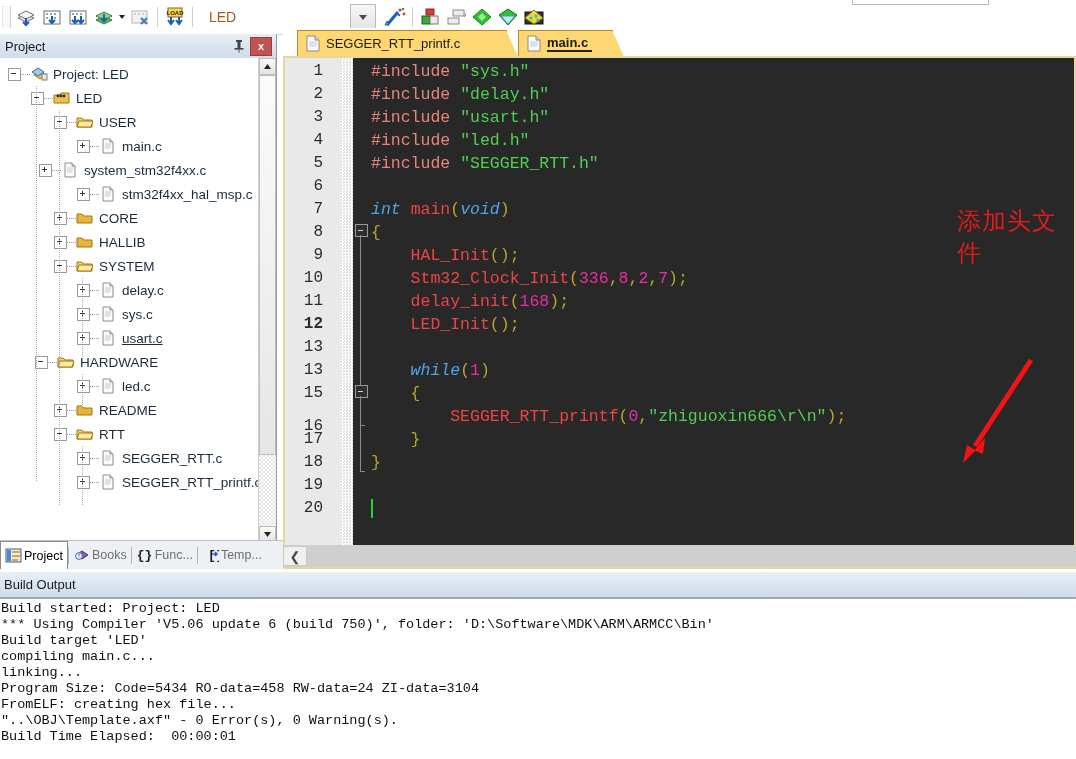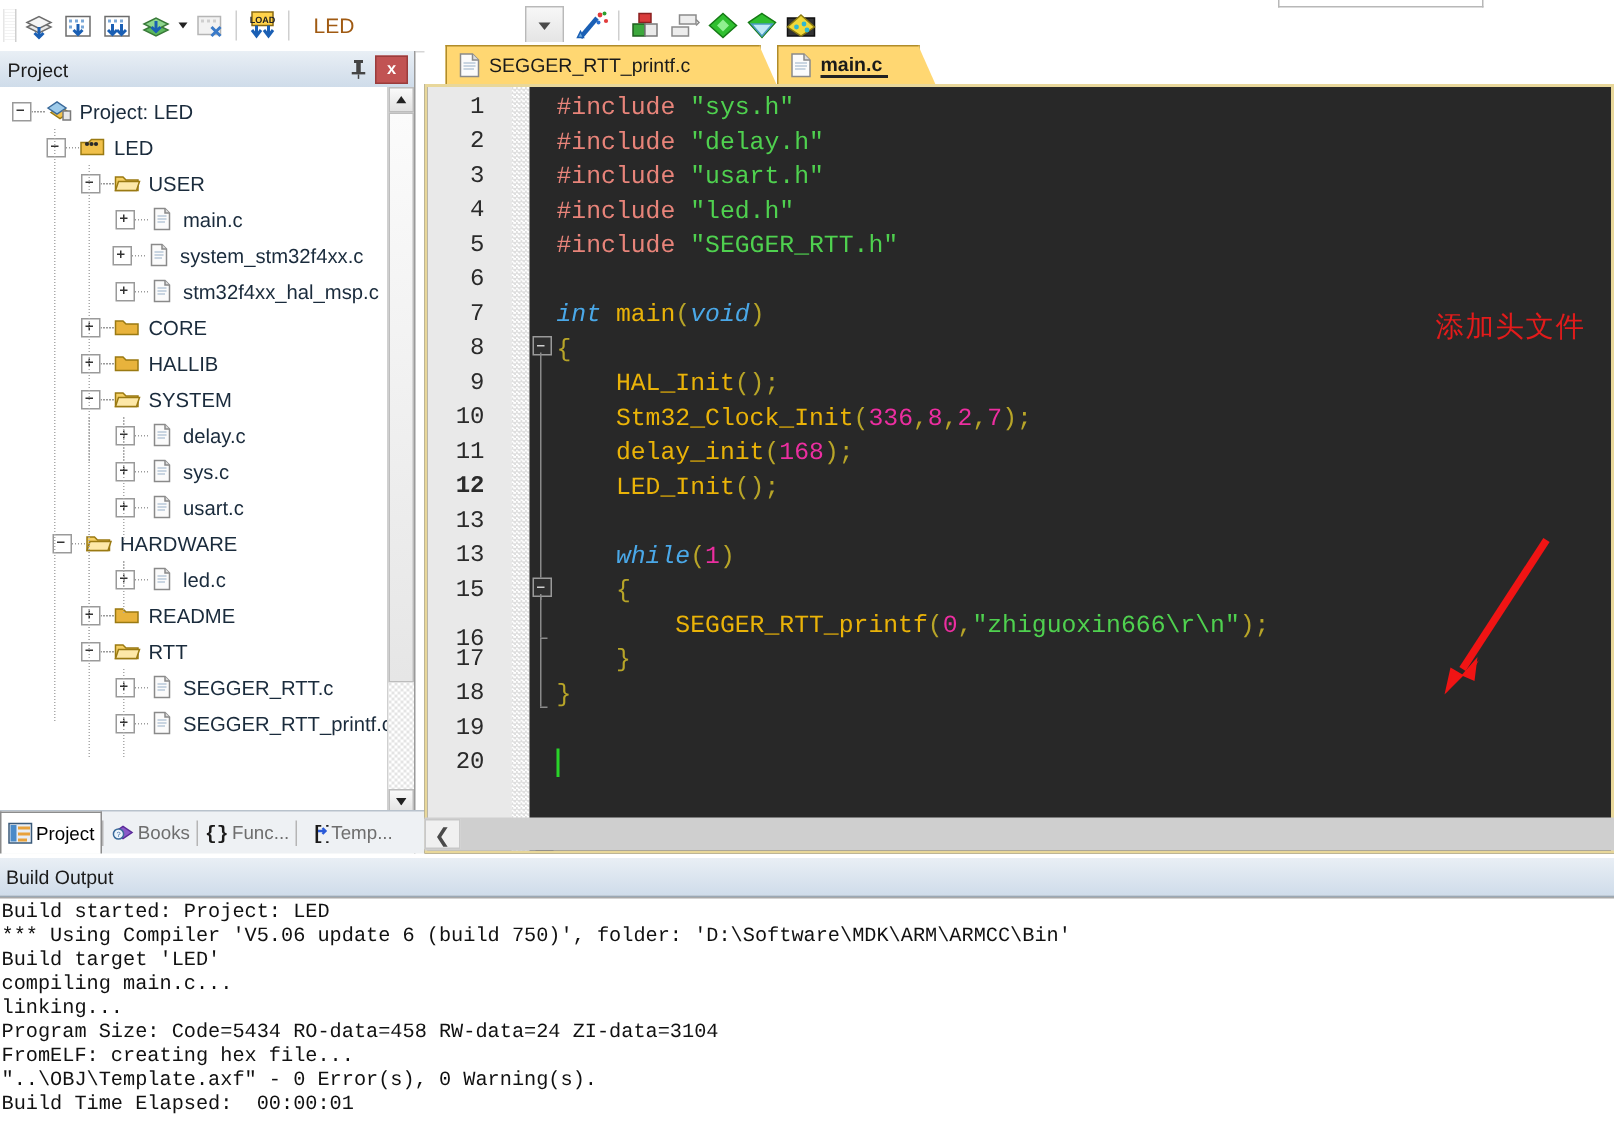--- a/index.html
+++ b/index.html
@@ -122,24 +122,24 @@
 
   #code{position:absolute;left:86px;top:2px;right:0;bottom:0;
      font-family:"Liberation Mono",monospace;font-size:16.5px;line-height:23px;
      white-space:pre;color:#e8e8e8;}
   .ln{height:23px;position:relative;}
   .kw{color:#4aa8e8;font-style:italic;}
   .pp{color:#e8847a;}
   .str{color:#4fd14f;}
   .num-lit{color:#ec2ea0;}
   .pun{color:#b8a528;}
-  .id{color:#eab308;font-family:Liberation Mono, monospace;}
+  .id{color:#ef4444;font-family:Liberation Mono, monospace;}
   .caret{position:absolute;left:0;top:2px;width:2px;height:19px;background:#29d329;}
 
-  #annot-red{position:absolute;left:672px;top:147px;font-size:19px;color:#e21b1b;
+  #annot-red{position:absolute;left:672px;top:147px;font-size:24px;color:#e21b1b;
      font-family:"Liberation Sans",sans-serif;letter-spacing:1px;}
   #arrow-svg{position:absolute;left:660px;top:290px;width:110px;height:120px;pointer-events:none;}
   #editor-hsb{position:absolute;left:283px;top:545px;width:793px;height:22px;
      background:#cfcfcf;display:flex;align-items:center;}
   #editor-hsb .lbtn{width:24px;height:20px;background:#f0f0f0;border:1px solid #c8c8c8;
      box-sizing:border-box;display:flex;align-items:center;justify-content:center;
      font-size:13px;color:#4a4a4a;}
 
   
   #build-panel{position:absolute;left:0;top:572px;width:1076px;height:187px;background:#ffffff;}
@@ -344,21 +344,21 @@
               <path d="M4 1 L11 1 L14 4 L14 15 L4 15 Z" fill="#fbfbfb" stroke="#8a8a8a"></path>
               <path d="M11 1 L11 4 L14 4" fill="#dcdcdc" stroke="#8a8a8a"></path>
               <g stroke="#b8c8d8">
                 <path d="M6 6 L12 6"></path>
                 <path d="M6 8 L12 8"></path>
                 <path d="M6 10 L11 10"></path>
               </g>
             </svg></span>
           <span class="lbl">main.c</span>
         </div>
-        <div class="node" style="padding-left: 75px;">
+        <div class="node" style="padding-left: 39px;">
           <span class="exp plus"></span>
           <span class="dots"></span>
           <span class="ic"><svg width="18" height="16" viewBox="0 0 18 16">
               <path d="M4 1 L11 1 L14 4 L14 15 L4 15 Z" fill="#fbfbfb" stroke="#8a8a8a"></path>
               <path d="M11 1 L11 4 L14 4" fill="#dcdcdc" stroke="#8a8a8a"></path>
               <g stroke="#b8c8d8">
                 <path d="M6 6 L12 6"></path>
                 <path d="M6 8 L12 8"></path>
                 <path d="M6 10 L11 10"></path>
               </g>
@@ -425,21 +425,21 @@
               <path d="M4 1 L11 1 L14 4 L14 15 L4 15 Z" fill="#fbfbfb" stroke="#8a8a8a"></path>
               <path d="M11 1 L11 4 L14 4" fill="#dcdcdc" stroke="#8a8a8a"></path>
               <g stroke="#b8c8d8">
                 <path d="M6 6 L12 6"></path>
                 <path d="M6 8 L12 8"></path>
                 <path d="M6 10 L11 10"></path>
               </g>
             </svg></span>
           <span class="lbl">sys.c</span>
         </div>
-        <div class="node" style="padding-left: 77px;">
+        <div class="node" style="padding-left: 77px; text-decoration: underline;">
           <span class="exp plus"></span>
           <span class="dots"></span>
           <span class="ic"><svg width="18" height="16" viewBox="0 0 18 16">
               <path d="M4 1 L11 1 L14 4 L14 15 L4 15 Z" fill="#fbfbfb" stroke="#8a8a8a"></path>
               <path d="M11 1 L11 4 L14 4" fill="#dcdcdc" stroke="#8a8a8a"></path>
               <g stroke="#b8c8d8">
                 <path d="M6 6 L12 6"></path>
                 <path d="M6 8 L12 8"></path>
                 <path d="M6 10 L11 10"></path>
               </g>

